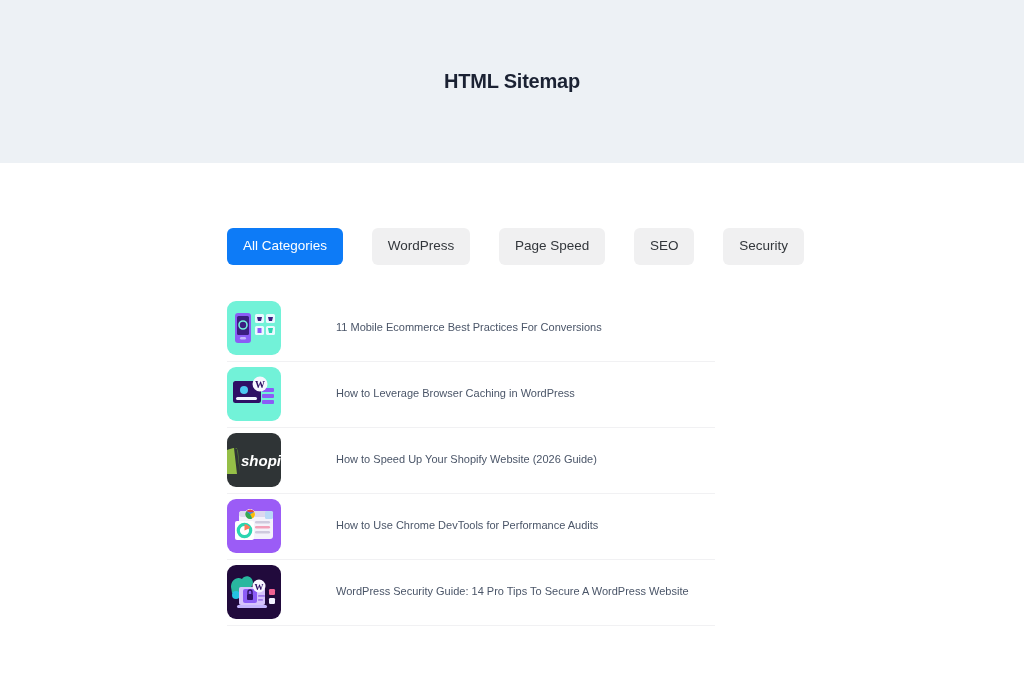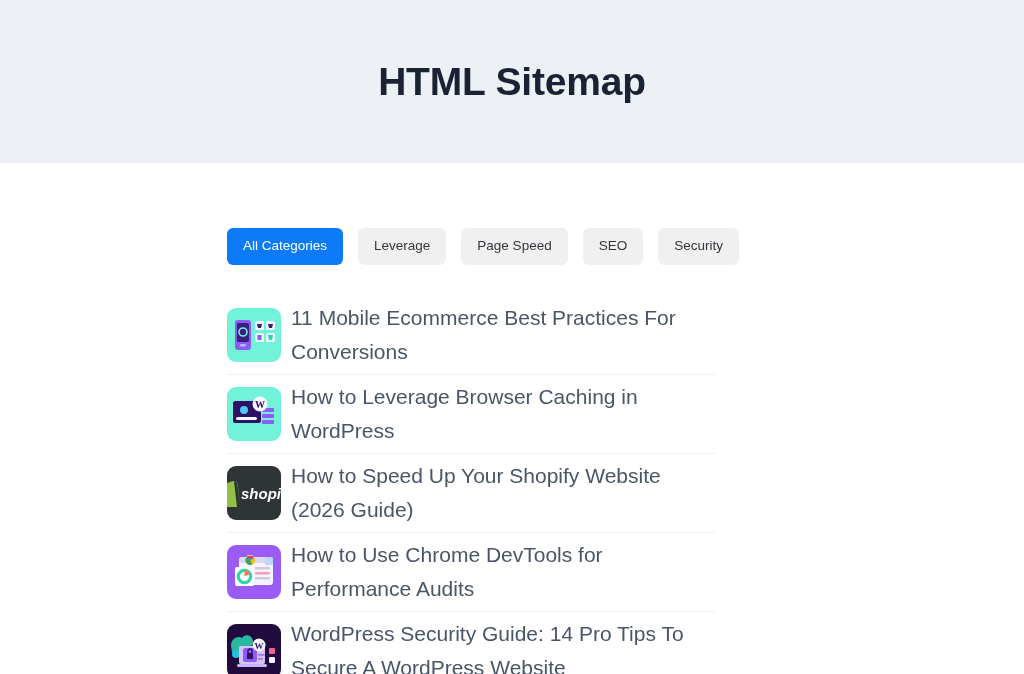--- a/index.html
+++ b/index.html
@@ -20,43 +20,44 @@
   
   .page-header {
     height: 163px;
     background: #edf1f5;
     display: flex;
     align-items: center;
     justify-content: center;
   }
 
   .page-title {
-    font-size: 39px;
+    font-size: 20px;
     font-weight: bold;
     color: #1b2233;
     letter-spacing: -0.2px;
   }
 
   
   .content {
     padding-top: 65px;
   }
 
   .container {
     width: 584px;
     margin: 0 auto;
     padding-left: 7px;
   }
 
   
   .filters {
     display: flex;
     flex-wrap: wrap;
-    gap: 15px;
+    gap: 8px;
     margin-bottom: 31px;
+    justify-content: space-between;
   }
 
   .filter-pill {
     border: none;
     border-radius: 6px;
     padding: 11px 16px 12px;
     font-family: "Liberation Sans", sans-serif;
     font-size: 13.5px;
     line-height: 1;
     background: #f0f0f1;
@@ -90,40 +91,41 @@
     height: 54px;
     min-width: 54px;
     border-radius: 9px;
     overflow: hidden;
     position: relative;
   }
 
   .thumb svg { display: block; width: 54px; height: 54px; }
 
   .item-title {
-    font-size: 21px;
+    font-size: 11px;
     line-height: 1.62;
     color: #4a5568;
     text-decoration: none;
     cursor: pointer;
+    margin-left: 45px;
   }
 </style>
 </head>
 <body>
 
 <div class="page-header">
   <h1 class="page-title">HTML Sitemap</h1>
 </div>
 
 <div class="content">
   <div class="container">
 
     <div class="filters">
       <button class="filter-pill active">All Categories</button>
-      <button class="filter-pill">Leverage</button>
+      <button class="filter-pill">WordPress</button>
       <button class="filter-pill">Page Speed</button>
       <button class="filter-pill">SEO</button>
       <button class="filter-pill">Security</button>
     </div>
 
     <ul class="sitemap-list">
 
       <li class="sitemap-item">
         <span class="thumb">
           <svg viewBox="0 0 54 54">

